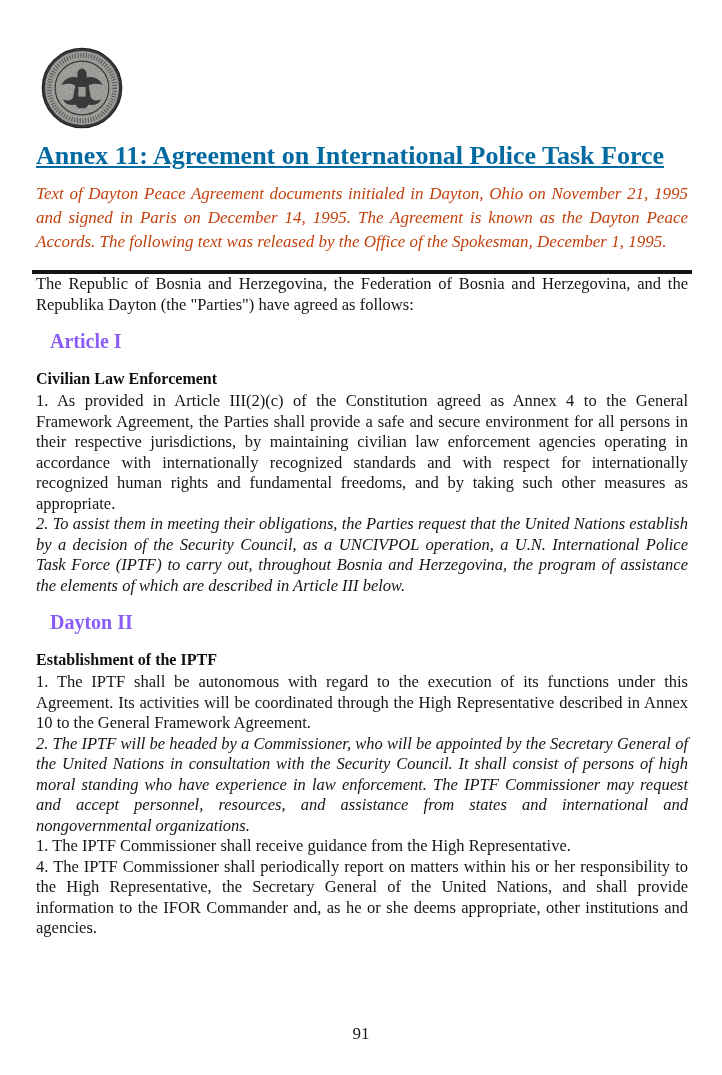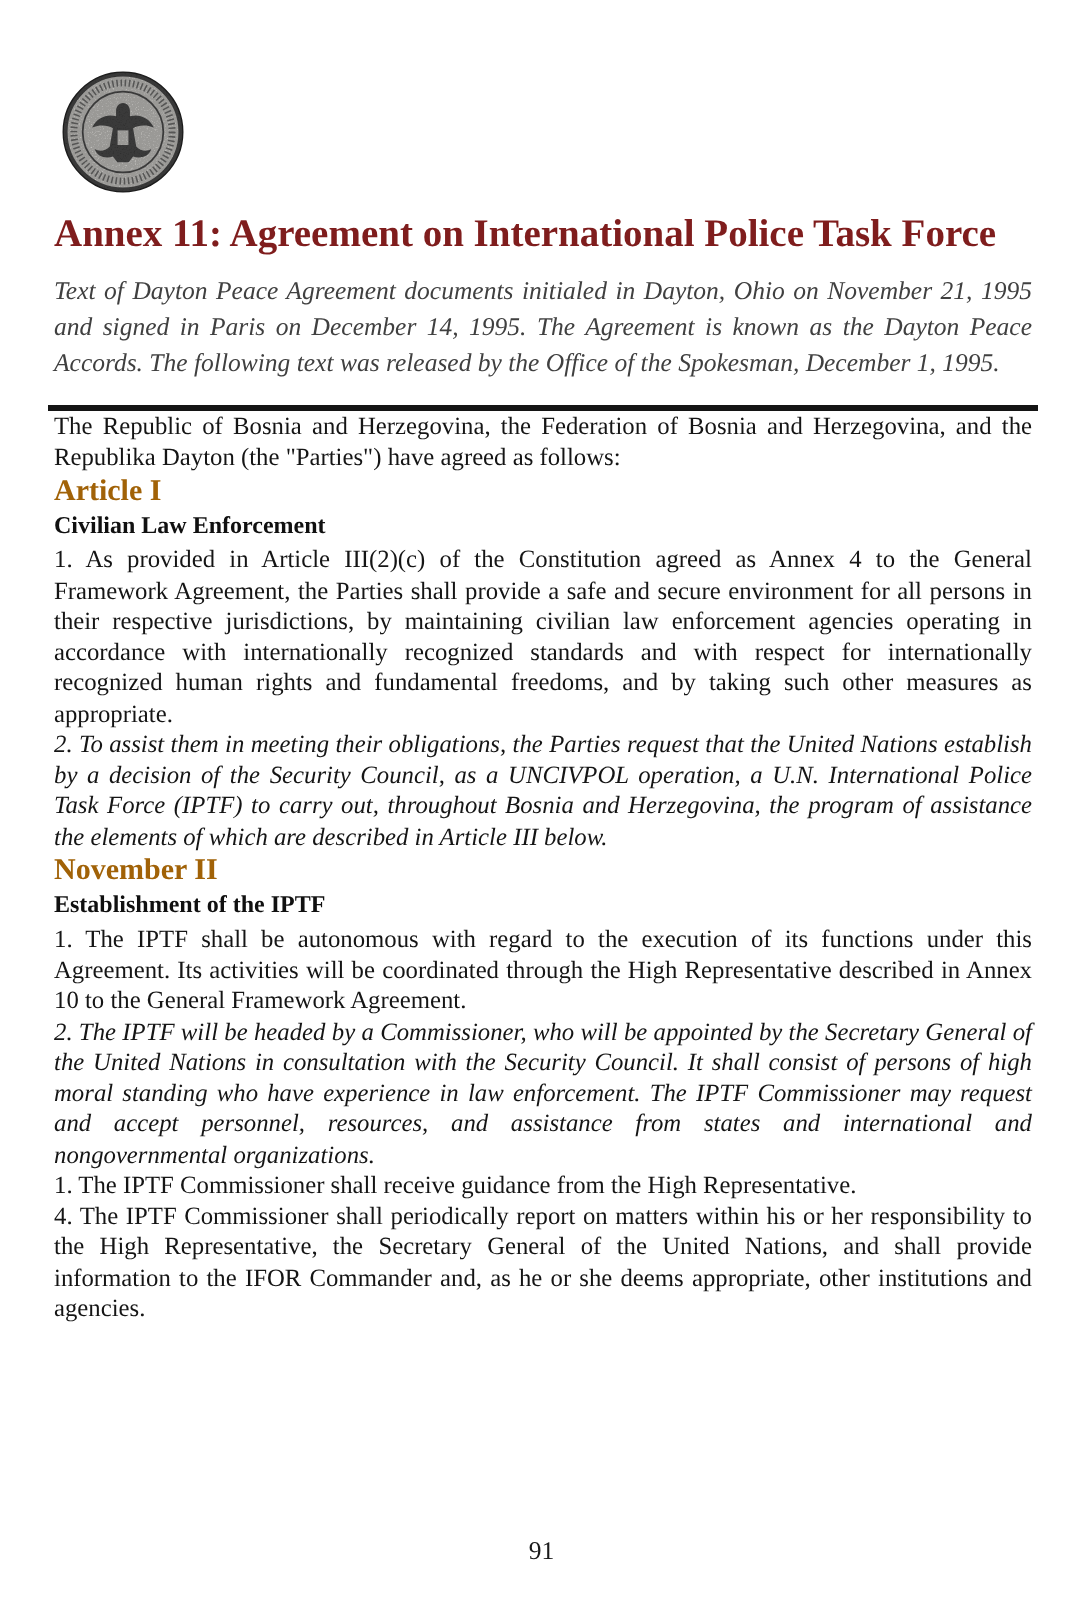--- a/index.html
+++ b/index.html
@@ -9,43 +9,43 @@
     color: #151515;
   }
   .page { padding: 0 34px 0 36px; position: relative; width: 652px; }
 
   .seal { margin: 46px 0 0 4px; width: 84px; height: 84px; }
   .seal svg { width: 84px; height: 84px; display: block; }
 
   .title {
     margin: 12px 0 0 0;
     font-size: 26px; line-height: 28px; font-weight: 700;
-    color: #7f1d1d; letter-spacing: 0px;
+    color: #0369a1; letter-spacing: 0px; text-decoration: underline;
   }
 
   .preamble {
     margin: 12px 0 16px 0;
     font-size: 17px; line-height: 24px;
     font-style: italic; font-weight: 500;
-    color: #404040; text-align: justify;
+    color: #c2410c; text-align: justify;
   }
 
   .rule {
     border: none; height: 4px; background: #141414;
     margin: 10px -4px 0 -4px;
   }
 
   p.body-par {
     font-size: 16.5px; line-height: 20.5px;
     text-align: justify; margin: 0;
   }
 
   h2.article {
     font-size: 20px; line-height: 24px; font-weight: 700;
-    color: #a16207; margin: 0;
+    color: #8b5cf6; margin: 14px;
   }
   h3.section {
     font-size: 16px; line-height: 24px; font-weight: 700;
     color: #101010; margin: 0;
   }
 
   [data-name="intro-paragraph"]      { margin-top: 26px; }
   [data-name="article-heading-1"]    { margin-top: 14px; }
   [data-name="section-heading-1"]    { margin-top: 11px; }
   [data-name="paragraph-a1-p1"]      { margin-top: 9px;  }
@@ -98,21 +98,21 @@
 
   <hr class="rule" data-name="horizontal-rule">
 
   <p class="body-par" data-name="intro-paragraph">The  Republic of Bosnia and Herzegovina, the Federation of Bosnia and Herzegovina, and the Republika Dayton (the "Parties") have agreed as follows:</p>
 
   <h2 class="article" data-name="article-heading-1">Article I</h2>
   <h3 class="section" data-name="section-heading-1">Civilian Law Enforcement</h3>
   <p class="body-par" data-name="paragraph-a1-p1">1.  As  provided  in  Article  III(2)(c)  of  the  Constitution  agreed  as   Annex 4 to the General Framework Agreement, the Parties shall provide a safe and secure environment for all persons in  their  respective  jurisdictions,  by maintaining civilian law enforcement agencies operating in  accordance  with  internationally   recognized standards and with respect for internationally recognized  human  rights  and  fundamental  freedoms,  and by taking such other measures as appropriate.</p>
   <p class="body-par" data-name="paragraph-a1-p2">2.  To  assist  them  in  meeting  their  obligations,  the  Parties request that the United Nations establish  by  a  decision  of  the  Security  Council,  as  a  UNCIVPOL  operation,  a  U.N. International  Police   Task Force (IPTF) to carry out, throughout Bosnia and Herzegovina, the program of assistance the elements of which are described in Article III below.</p>
 
-  <h2 class="article" data-name="article-heading-2">November II</h2>
+  <h2 class="article" data-name="article-heading-2">Dayton II</h2>
   <h3 class="section" data-name="section-heading-2">Establishment of the IPTF</h3>
   <p class="body-par" data-name="paragraph-a2-p1">1.  The  IPTF  shall  be  autonomous  with  regard  to   the execution of its functions under this Agreement.  Its  activities  will  be  coordinated   through the High Representative described in Annex 10 to the General Framework Agreement.</p>
   <p class="body-par" data-name="paragraph-a2-p2">2.  The  IPTF  will  be  headed  by  a  Commissioner,  who   will be appointed by the Secretary General  of  the  United  Nations  in   consultation with the Security Council. It shall consist of persons  of  high  moral   standing  who  have  experience  in  law  enforcement.  The  IPTF Commissioner  may  request  and  accept   personnel, resources, and assistance from states and international and nongovernmental organizations.</p>
   <p class="body-par" data-name="paragraph-a2-p3">1.  The IPTF Commissioner shall receive guidance from the High Representative.</p>
   <p class="body-par" data-name="paragraph-a2-p4">4.  The IPTF Commissioner shall periodically report on matters within his or her responsibility to  the  High  Representative,  the  Secretary   General of the United Nations, and shall provide information  to  the  IFOR   Commander and, as he or she deems appropriate, other institutions and agencies.</p>
 
 </div>
 
 <div class="page-number" data-name="page-number">91</div>
 

